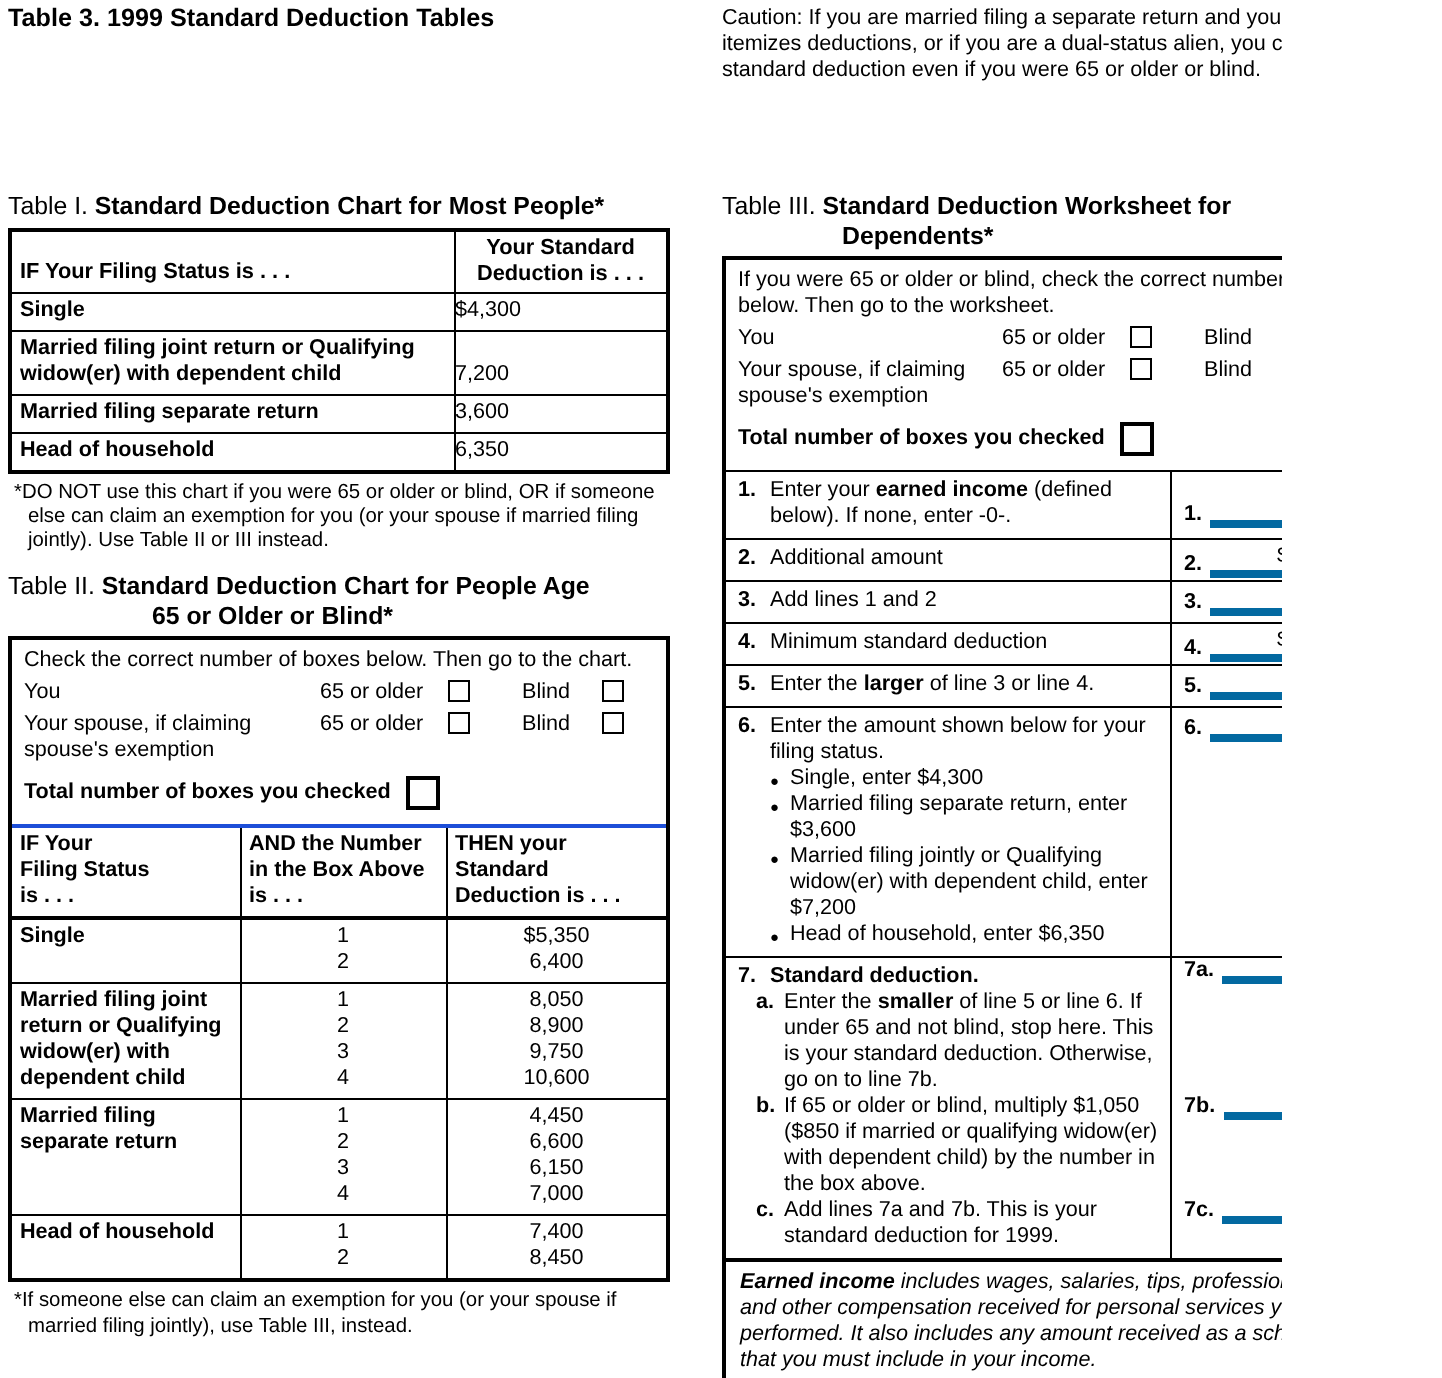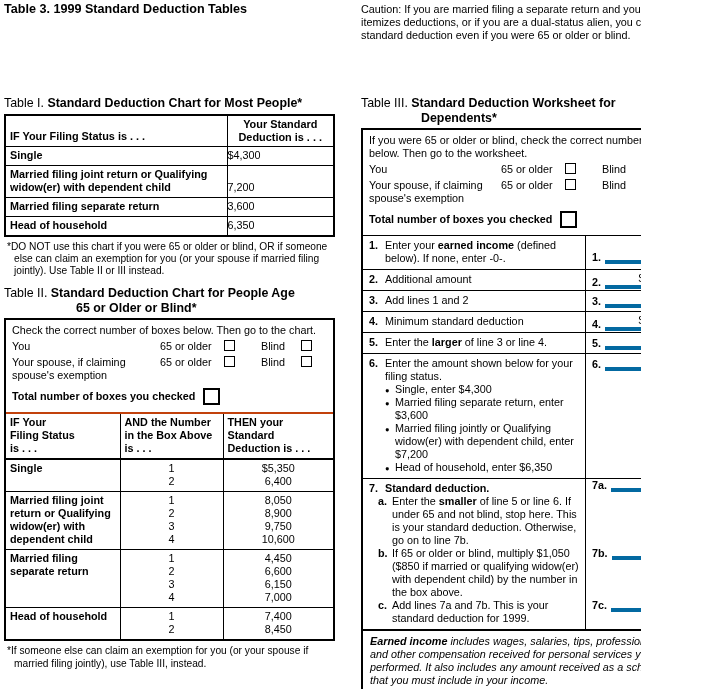--- a/index.html
+++ b/index.html
@@ -50,21 +50,21 @@
   .total-row { display:flex; align-items:center; margin-top:6px; font-weight:bold;text-align:right; }
   .cb-lg { width:17px; height:17px; border:2px solid #000; display:inline-block;
            margin-left:8px; background:#fff; }
 
   
   .t2chart { width:100%; border-collapse:collapse; table-layout:fixed; }
   .t2chart td { border:1.6px solid #000; vertical-align:top; padding:2px 4px 3px; }
   .t2chart td:first-child { border-left:none; width:114px; }
   .t2chart td:last-child  { border-right:none; }
   .t2chart td.mid { width:103px; }
-  .t2chart tr:first-child td { border-top:2px solid #c2410c; border-bottom:2px solid #000; }
+  .t2chart tr:first-child td { border-top:2px solid #1d4ed8; border-bottom:2px solid #000; }
   .t2chart tr:last-child td  { border-bottom:none; }
   .t2chart .h div { font-weight:bold; }
   .t2chart .status { font-weight:bold; }
   .t2chart .num div, .t2chart .amt div { text-align:center; }
 
   
   .ws-row { display:flex; border-top:1.6px solid #000; }
   .ws-left { flex:0 0 223px; border-right:1.6px solid #000; padding:3px 5px 4px 6px; }
   .ws-right { flex:1; padding:0 0 0 6px; }
   .wsr-b { display:flex; align-items:flex-end; padding-bottom:5px; }

